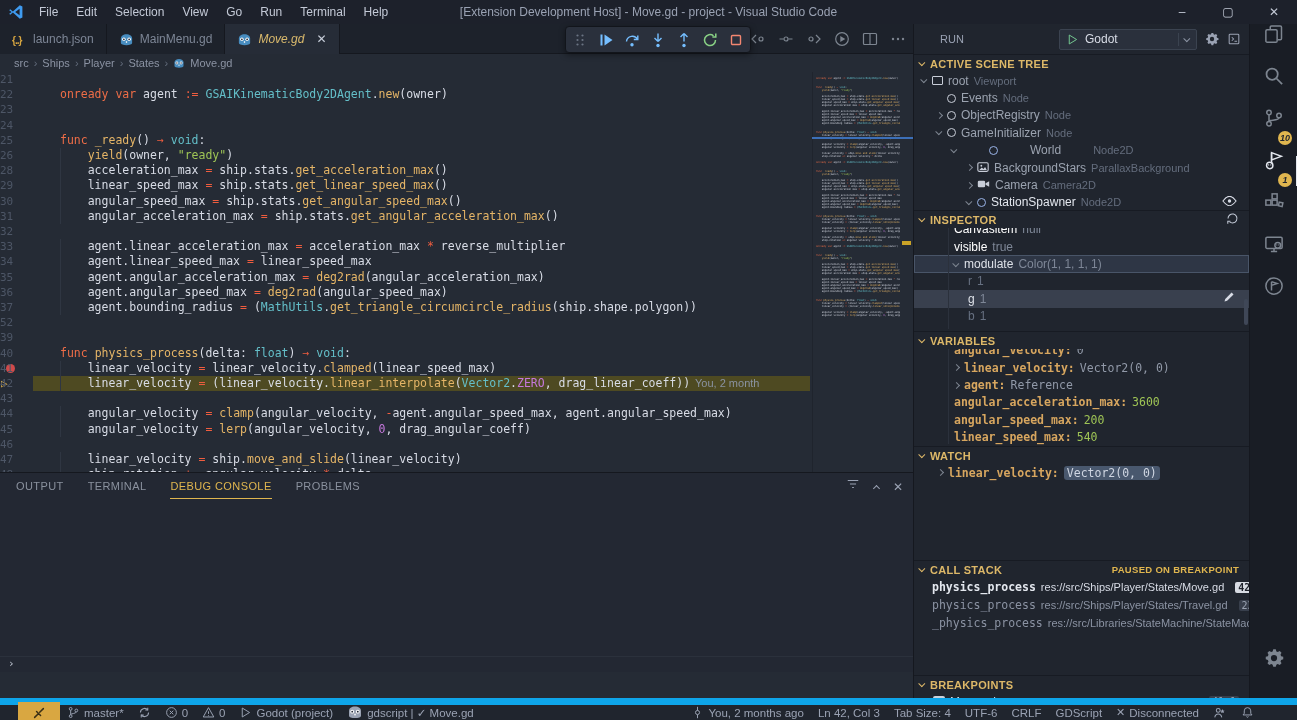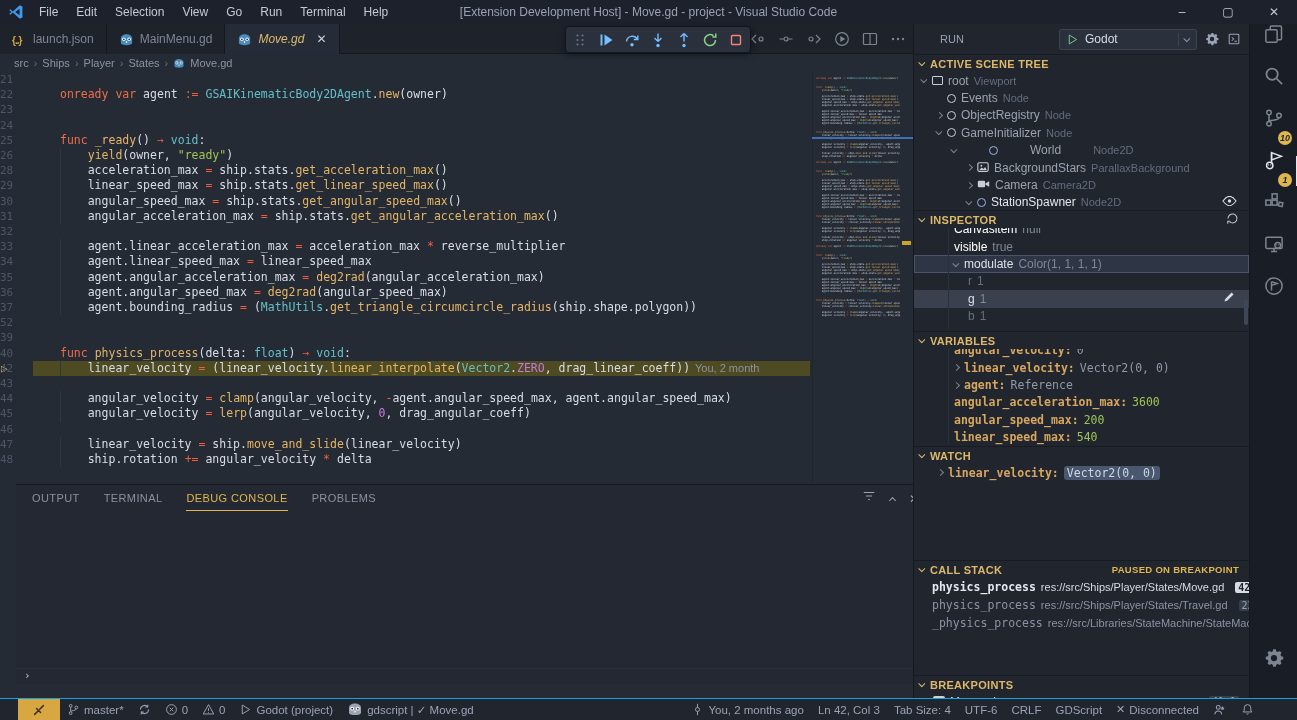--- a/index.html
+++ b/index.html
@@ -58,21 +58,21 @@
 
   #minimap { position:absolute; right:13px; top:0; width:88px; height:426px; background:#252b35;
     border-left:1px solid rgba(0,0,0,.15); overflow:hidden; padding:2px 0 0 3px; }
   .mm-line { height:3px; white-space:pre; font-family:"DejaVu Sans Mono", monospace;
     font-size:2.6px; line-height:3px; letter-spacing:-.1px; opacity:.9; }
   #mm-blueline { position:absolute; right:0; top:65px; width:101px; height:2px; background:#3c6fb8; }
   #overview-ruler { position:absolute; right:0; top:0; width:13px; height:426px; }
   #ruler-mark { position:absolute; right:2px; top:169px; width:9px; height:4px; background:#caa327; }
 
   
-  #panel { position:absolute; left:0; top:460px; width:913px; height:200px; background:#232833; border-top:1px solid #15181f;margin-left:16px; }
+  #panel { position:absolute; left:0; top:448px; width:913px; height:200px; background:#232833; border-top:1px solid #15181f; }
   #panel-tabs { height:26px; display:flex; align-items:center; gap:24px; padding-left:16px; position:relative; }
   .panel-tab { font-size:11px; letter-spacing:.4px; color:#8a919e; height:26px; line-height:26px; }
   .panel-tab.active { color:#e0b64f; border-bottom:1px solid #e0b64f; }
   #panel-actions { position:absolute; right:10px; top:0; height:26px; display:flex; gap:14px; align-items:center; color:#9aa2b3; }
   #repl-row { position:absolute; left:0; bottom:0; width:100%; height:16px; border-top:1px solid #2b313c;
     color:#c3cad6; font-size:11px; padding-left:8px; font-family:"DejaVu Sans Mono",monospace; }
 
   
   #sidepanel { position:absolute; left:913px; top:24px; width:336px; height:674px;
     background:#20252e; border-left:1px solid #15181f; color:#9aa2b3; font-size:12px; overflow:hidden; }
@@ -144,21 +144,21 @@
     border-left:1px solid #15181f; }
   .act-item { position:relative; width:48px; height:42px; display:flex; align-items:flex-start; justify-content:center; color:#7d8590;font-style:italic; }
   .act-item.active { color:#e3e7ee; }
   .act-item.active::after { content:""; position:absolute; right:0; top:6px; bottom:6px; width:2px; background:#e3e7ee; }
   .act-badge { position:absolute; right:6px; bottom:5px; min-width:14px; height:14px; border-radius:8px;
     background:#e0b64f; color:#22262e; font-size:9px; font-weight:bold; line-height:14px; text-align:center; padding:0 2px; }
   #act-bottom { position:absolute; bottom:8px; width:48px; }
 
   
   #statusbar { position:absolute; left:0; top:698px; width:1297px; height:22px; background:#20252e;
-    border-top:1px solid #0ea5e9; display:flex; align-items:center; font-size:11.5px; color:#9aa2b3; }
+    border-top:7px solid #0ea5e9; display:flex; align-items:center; font-size:11.5px; color:#9aa2b3; }
   .sb-item { display:flex; align-items:center; gap:4px; padding:0 7px; height:22px; }
   #sb-remote { background:#d9a741; width:42px; margin-left:18px; justify-content:center; }
   #sb-right { margin-left:auto; display:flex; align-items:center; margin-right:36px; }
   .icon { display:inline-flex; align-items:center; justify-content:center; }
 </style>
 </head>
 <body>
 
 <div id="app">
 
@@ -347,20 +347,21 @@
           <div class="code-line"><span class="indent-guide"></span><span class="ln">31</span><span class="lc"><span class="tok-p">    angular_acceleration_max </span><span class="tok-o">=</span><span class="tok-p"> ship.stats.</span><span class="tok-f">get_angular_acceleration_max</span><span class="tok-p">()</span></span></div>
           <div class="code-line"><span class="ln">32</span><span class="lc"></span></div>
           <div class="code-line"><span class="indent-guide"></span><span class="ln">33</span><span class="lc"><span class="tok-p">    agent.linear_acceleration_max </span><span class="tok-o">=</span><span class="tok-p"> acceleration_max </span><span class="tok-o">*</span><span class="tok-p"> reverse_multiplier</span></span></div>
           <div class="code-line"><span class="indent-guide"></span><span class="ln">34</span><span class="lc"><span class="tok-p">    agent.linear_speed_max </span><span class="tok-o">=</span><span class="tok-p"> linear_speed_max</span></span></div>
           <div class="code-line"><span class="indent-guide"></span><span class="ln">35</span><span class="lc"><span class="tok-p">    agent.angular_acceleration_max </span><span class="tok-o">=</span><span class="tok-p"> </span><span class="tok-f">deg2rad</span><span class="tok-p">(angular_acceleration_max)</span></span></div>
           <div class="code-line"><span class="indent-guide"></span><span class="ln">36</span><span class="lc"><span class="tok-p">    agent.angular_speed_max </span><span class="tok-o">=</span><span class="tok-p"> </span><span class="tok-f">deg2rad</span><span class="tok-p">(angular_speed_max)</span></span></div>
           <div class="code-line"><span class="indent-guide"></span><span class="ln">37</span><span class="lc"><span class="tok-p">    agent.bounding_radius </span><span class="tok-o">=</span><span class="tok-p"> (</span><span class="tok-t">MathUtils</span><span class="tok-p">.</span><span class="tok-f">get_triangle_circumcircle_radius</span><span class="tok-p">(ship.shape.polygon))</span></span></div>
           <div class="code-line"><span class="ln">52</span><span class="lc"></span></div>
           <div class="code-line"><span class="ln">39</span><span class="lc"></span></div>
           <div class="code-line"><span class="ln">40</span><span class="lc"><span class="tok-k">func</span><span class="tok-p"> </span><span class="tok-f">physics_process</span><span class="tok-p">(delta: </span><span class="tok-t">float</span><span class="tok-p">) </span><span class="tok-o">→</span><span class="tok-p"> </span><span class="tok-t">void</span><span class="tok-p">:</span></span></div>
+          <div class="code-line"><span class="bp-dot"></span><span class="indent-guide"></span><span class="ln">41</span><span class="lc"><span class="tok-p">    linear_velocity </span><span class="tok-o">=</span><span class="tok-p"> linear_velocity.</span><span class="tok-f">clamped</span><span class="tok-p">(linear_speed_max)</span></span></div>
           <div class="code-line"><div class="cl-high"></div><span class="cur-arrow">▷</span><span class="blame">You, 2 month</span><span class="indent-guide"></span><span class="ln">42</span><span class="lc"><span class="tok-p">    linear_velocity </span><span class="tok-o">=</span><span class="tok-p"> (linear_velocity.</span><span class="tok-f">linear_interpolate</span><span class="tok-p">(</span><span class="tok-t">Vector2</span><span class="tok-p">.</span><span class="tok-n">ZERO</span><span class="tok-p">, drag_linear_coeff))</span></span></div>
           <div class="code-line"><span class="ln">43</span><span class="lc"></span></div>
           <div class="code-line"><span class="indent-guide"></span><span class="ln">44</span><span class="lc"><span class="tok-p">    angular_velocity </span><span class="tok-o">=</span><span class="tok-p"> </span><span class="tok-f">clamp</span><span class="tok-p">(angular_velocity, </span><span class="tok-o">-</span><span class="tok-p">agent.angular_speed_max, agent.angular_speed_max)</span></span></div>
           <div class="code-line"><span class="indent-guide"></span><span class="ln">45</span><span class="lc"><span class="tok-p">    angular_velocity </span><span class="tok-o">=</span><span class="tok-p"> </span><span class="tok-f">lerp</span><span class="tok-p">(angular_velocity, </span><span class="tok-n">0</span><span class="tok-p">, drag_angular_coeff)</span></span></div>
           <div class="code-line"><span class="ln">46</span><span class="lc"></span></div>
           <div class="code-line"><span class="indent-guide"></span><span class="ln">47</span><span class="lc"><span class="tok-p">    linear_velocity </span><span class="tok-o">=</span><span class="tok-p"> ship.</span><span class="tok-f">move_and_slide</span><span class="tok-p">(linear_velocity)</span></span></div>
           <div class="code-line"><span class="indent-guide"></span><span class="ln">48</span><span class="lc"><span class="tok-p">    ship.rotation </span><span class="tok-o">+=</span><span class="tok-p"> angular_velocity </span><span class="tok-o">*</span><span class="tok-p"> delta</span></span></div>
         </div>
       <div id="minimap">
           <div class="mm-line"></div>

